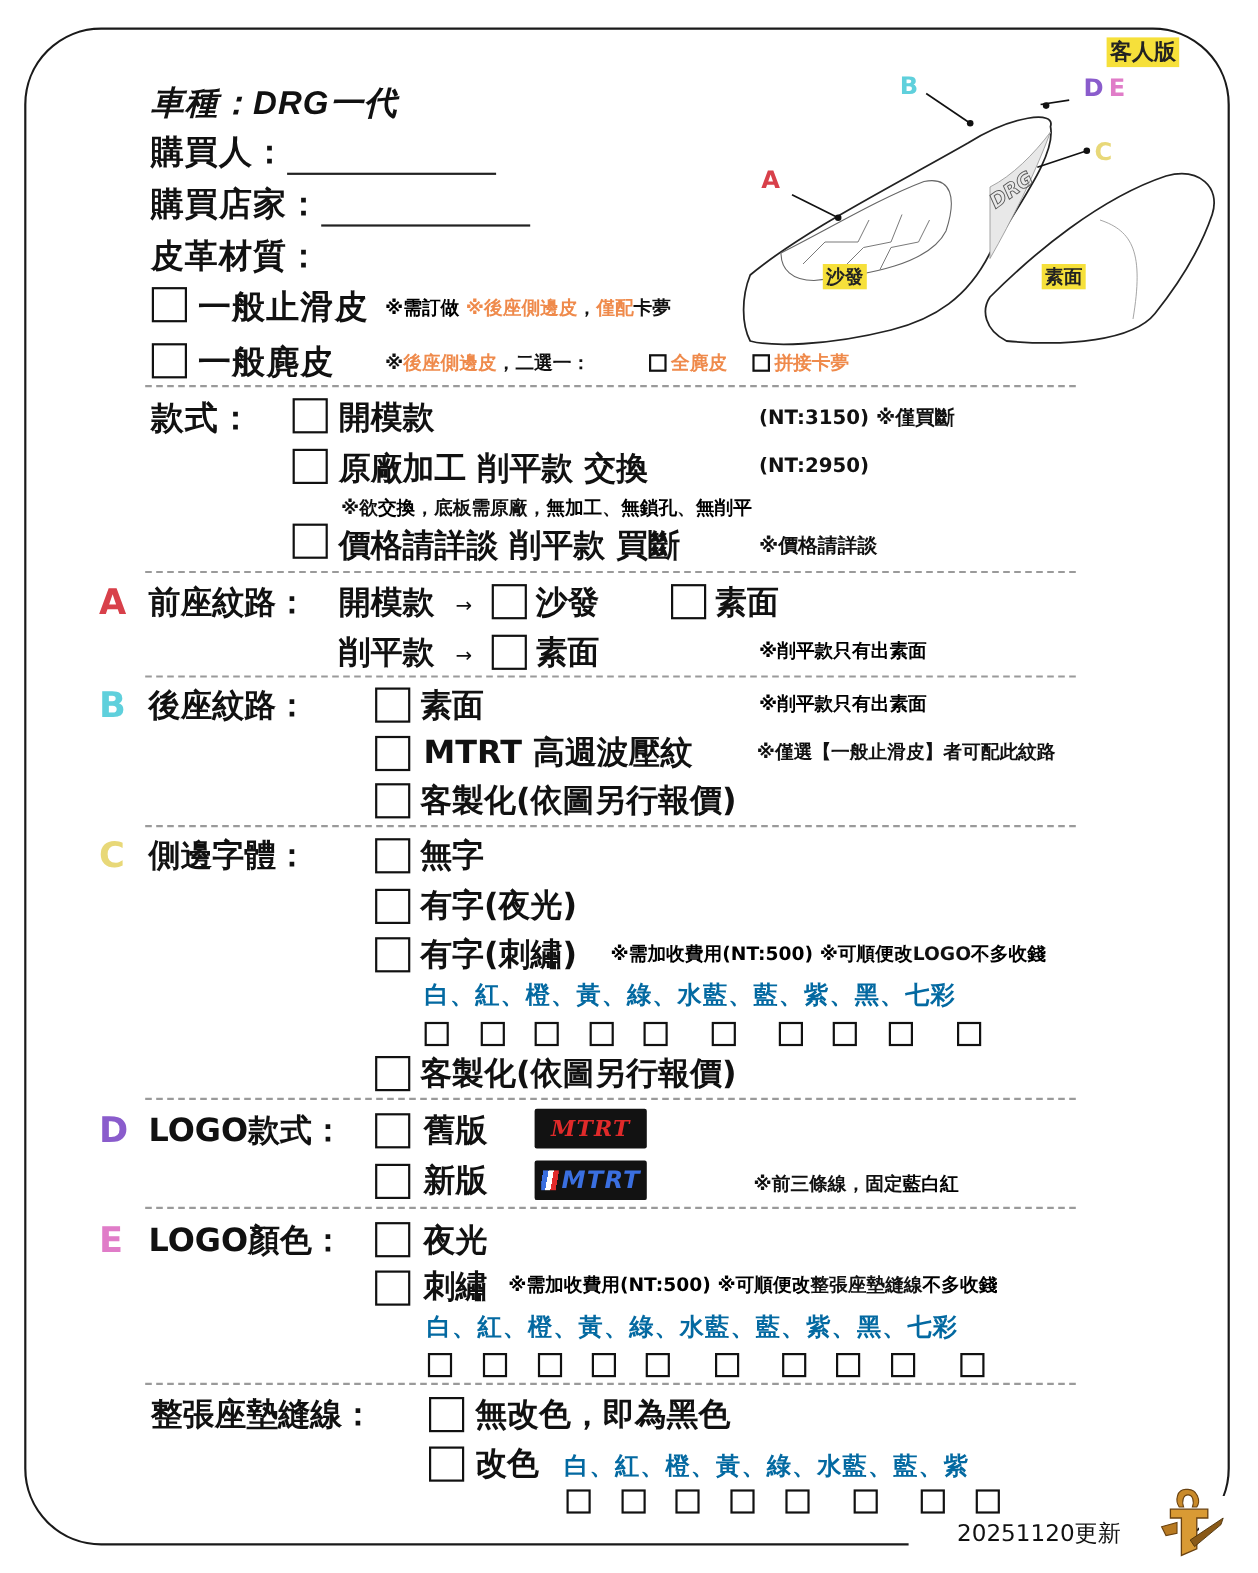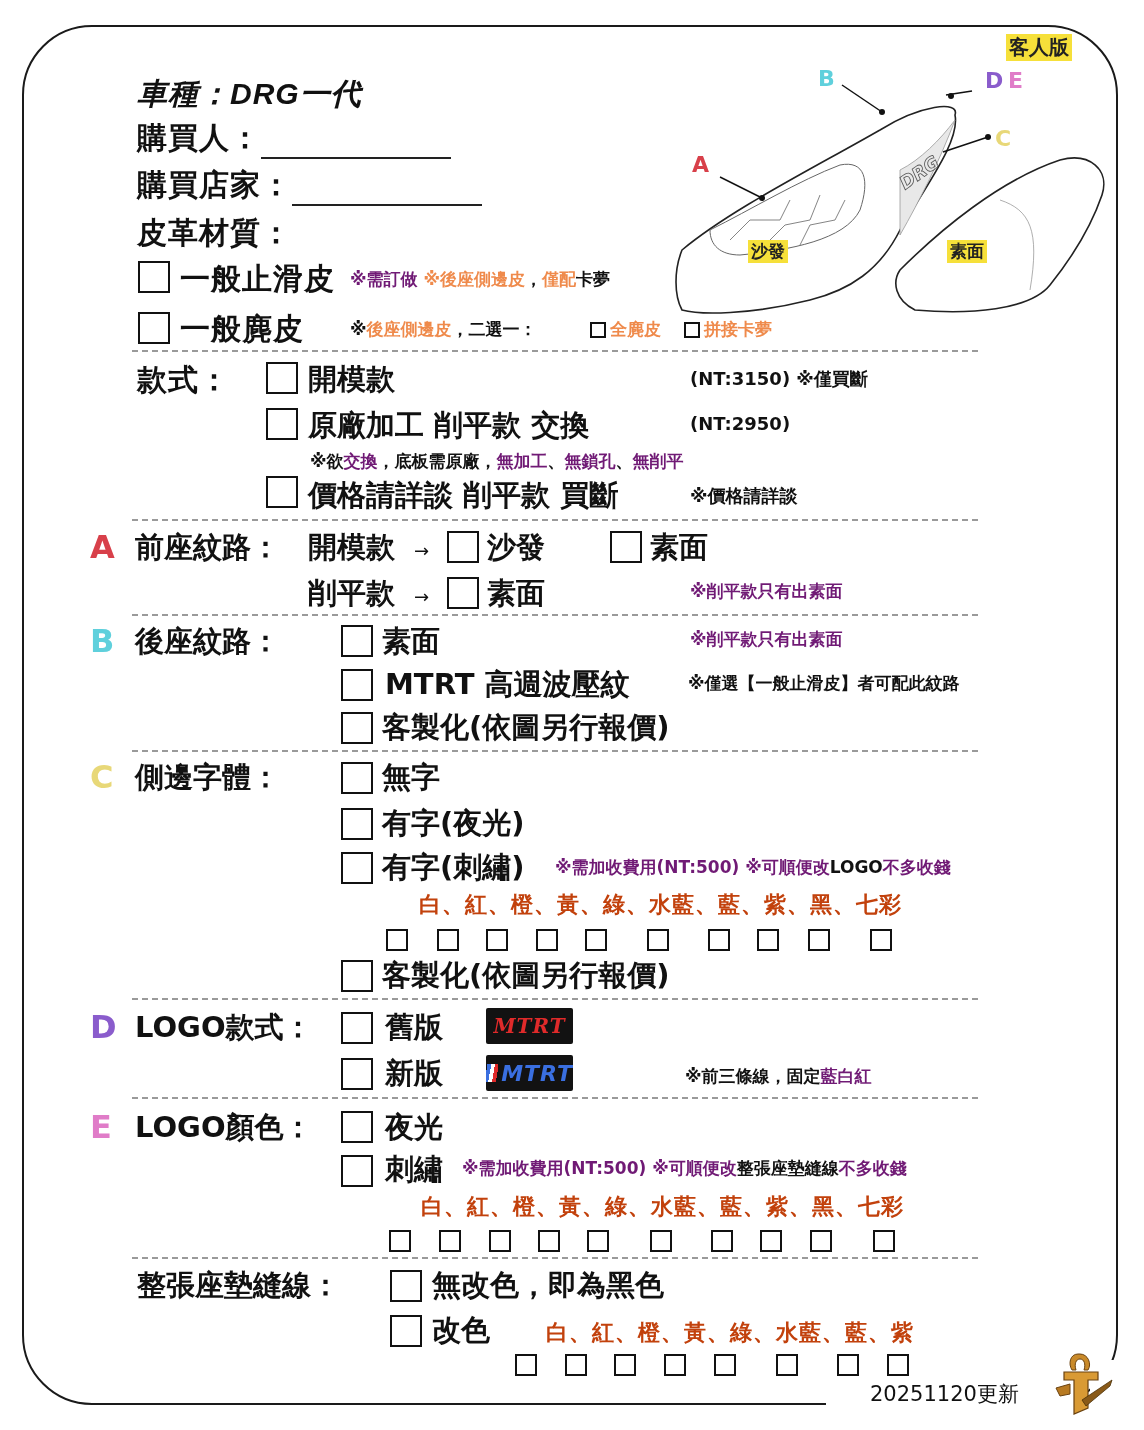--- a/index.html
+++ b/index.html
@@ -9,37 +9,37 @@
   .frame { position: absolute; left: 22px; top: 25px; width: 1096px; height: 1380px;
            border: 2.5px solid #1a1a1a; border-radius: 70px; }
   .frame-gap { position: absolute; left: 826px; top: 1390px; width: 260px; height: 30px; background: #fff; }
   .frame-gap2 { position: absolute; left: 1090px; top: 1360px; width: 40px; height: 60px; background: #fff; }
 
   .abs { position: absolute; white-space: nowrap; }
   .h-lg { font-size: 30px; font-weight: bold; letter-spacing: 1px; }
   .h-md { font-size: 29px; font-weight: bold; }
   .sm { font-size: 18px; font-weight: bold; }
   .xs { font-size: 17px; font-weight: bold; }
-  .red { color: #701a75; }
+  .red { color: #000000; }
   .orange { color: #ef8a4b; }
-  .gray { color: #c2410c; margin-left: 33px; }
+  .gray { color: #0369a1; }
   .blank-line { display: inline-block; border-bottom: 2px solid #222; vertical-align: bottom; height: 24px; }
 
   .cb { position: absolute; border: 2.5px solid #111; background: #fff; }
   .cb-lg { width: 32px; height: 32px; }
   .cb-sm { width: 22px; height: 22px; border-width: 2px; }
   .cb-xs { width: 16px; height: 16px; border-width: 2px; }
 
   .dash { position: absolute; left: 132px; width: 846px; height: 0; border-top: 2px dashed #9a9a9a; }
 
   .letter { position: absolute; font-size: 32px; font-weight: bold; font-family: "DejaVu Sans", sans-serif; }
 
   .badge { position: absolute; background: #f6e03a; font-weight: bold; padding: 0 3px; color: #222; }
 
-  .logo-img { position: absolute; width: 87px; height: 36px; background: #121212; border-radius: 2px;
+  .logo-img { position: absolute; width: 102px; height: 36px; background: #121212; border-radius: 2px;
               display: flex; align-items: center; justify-content: center; overflow: hidden; }
   .logo-old { color: #e02a2a; font-style: italic; font-weight: bold; font-size: 20px; letter-spacing: 1px;
               font-family: "DejaVu Serif", serif; }
   .logo-new { color: #3a6fe0; font-style: italic; font-weight: bold; font-size: 22px; letter-spacing: 1px; }
   .stripes { display: inline-block; width: 16px; height: 18px; margin-right: 3px;
              background: linear-gradient(100deg, transparent 0 10%, #3a6fe0 10% 35%, #fff 35% 60%, #e02a2a 60% 85%, transparent 85%); }
 
   .date { position: absolute; left: 870px; top: 1380px; font-size: 21px; font-family: "DejaVu Sans", sans-serif; color: #111; }
   .brand-logo { position: absolute; left: 1052px; top: 1350px; width: 62px; height: 66px; }
 </style>

